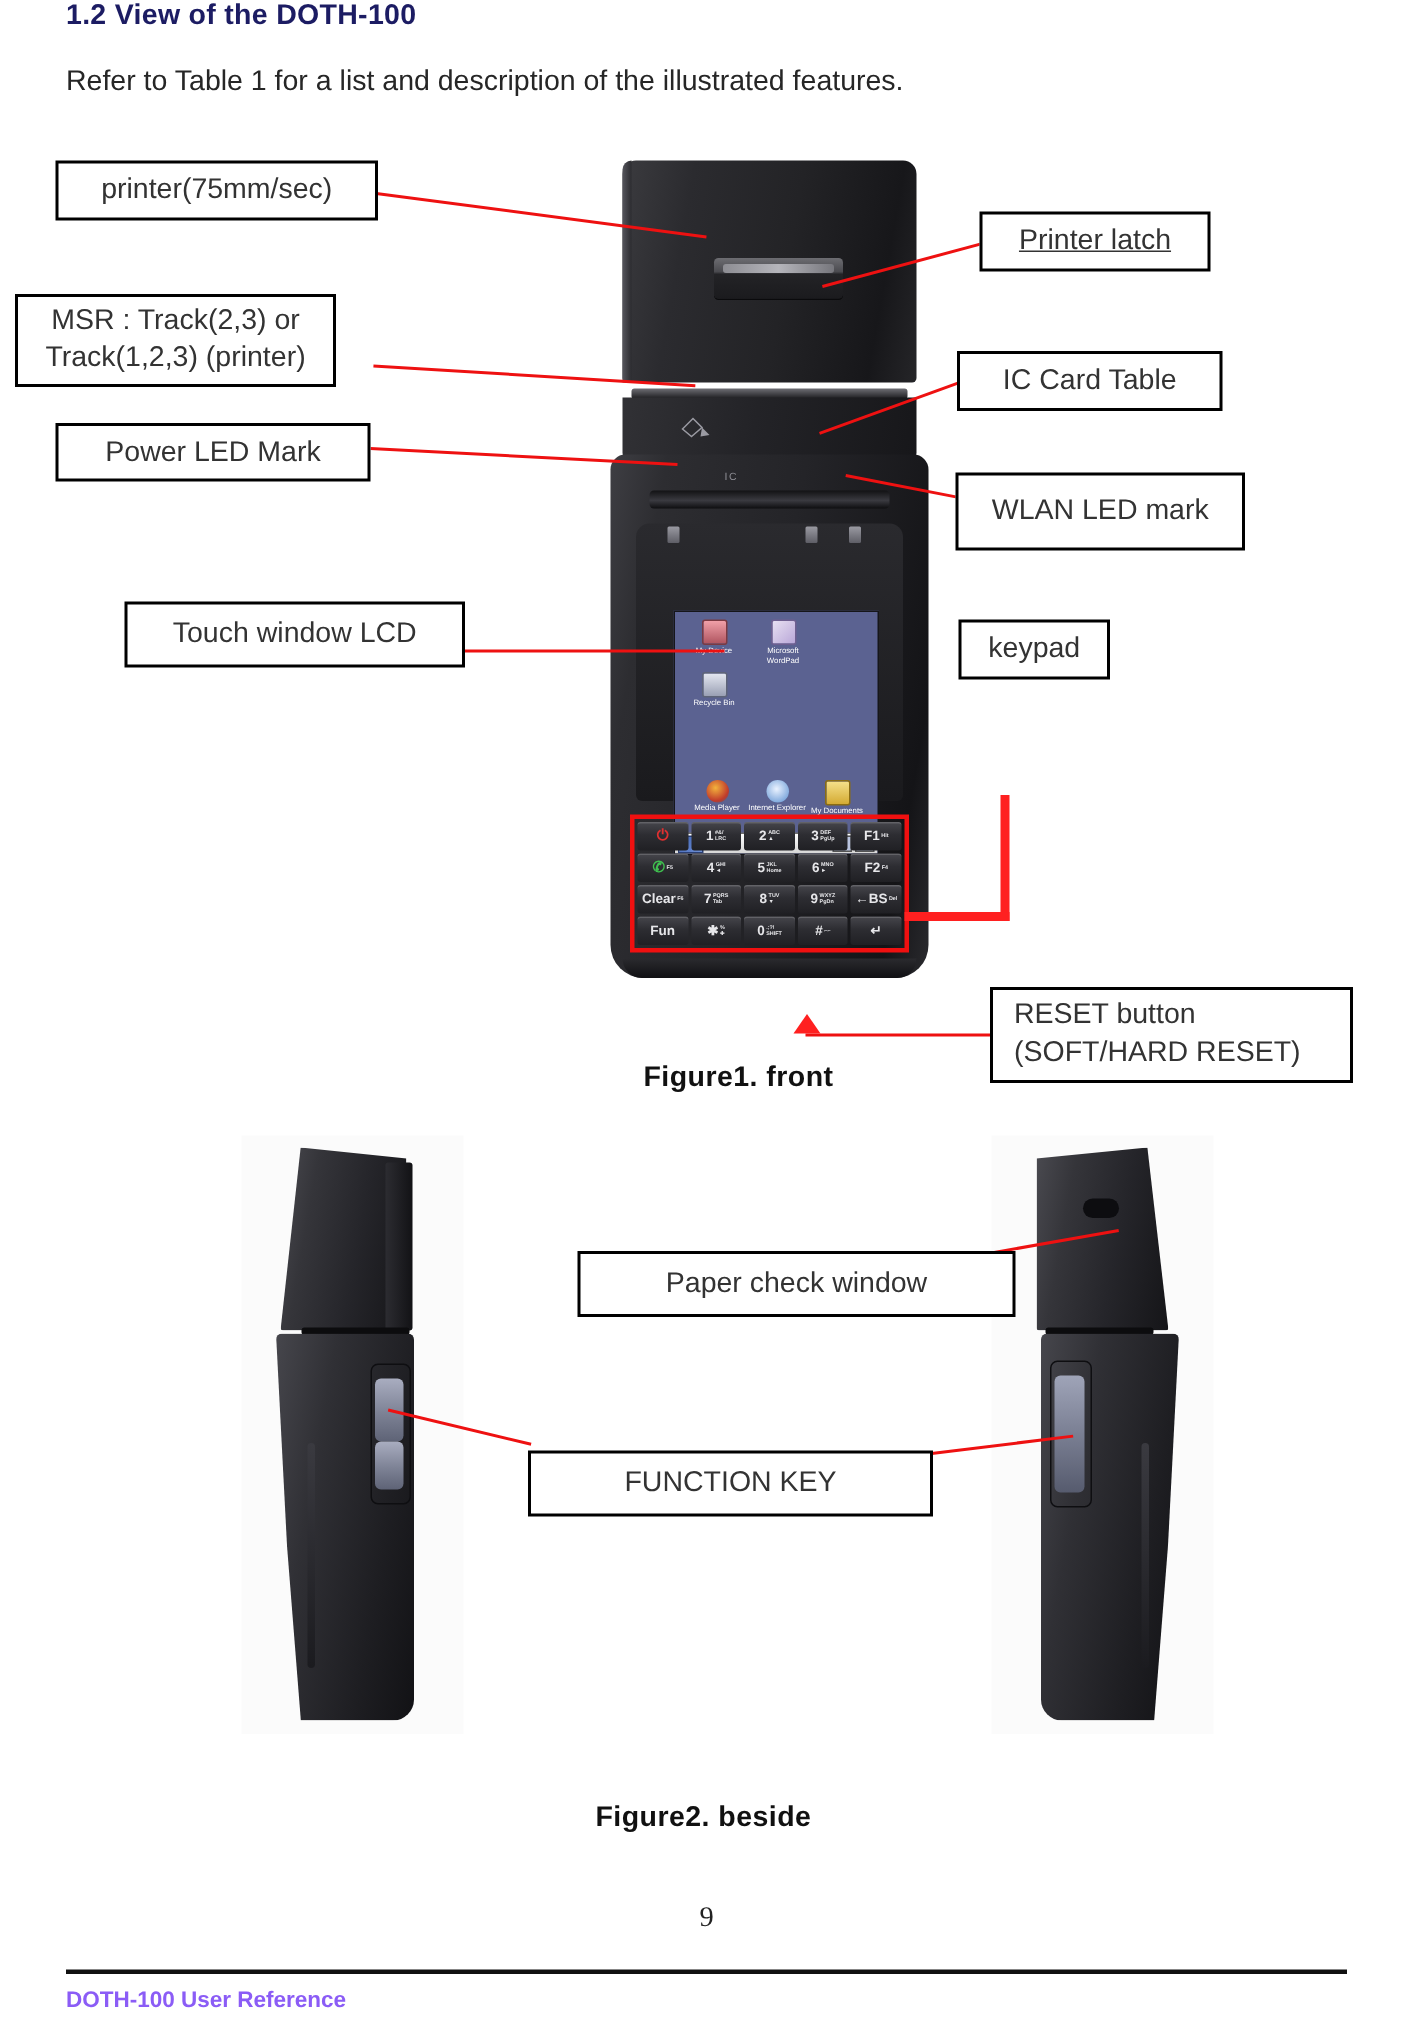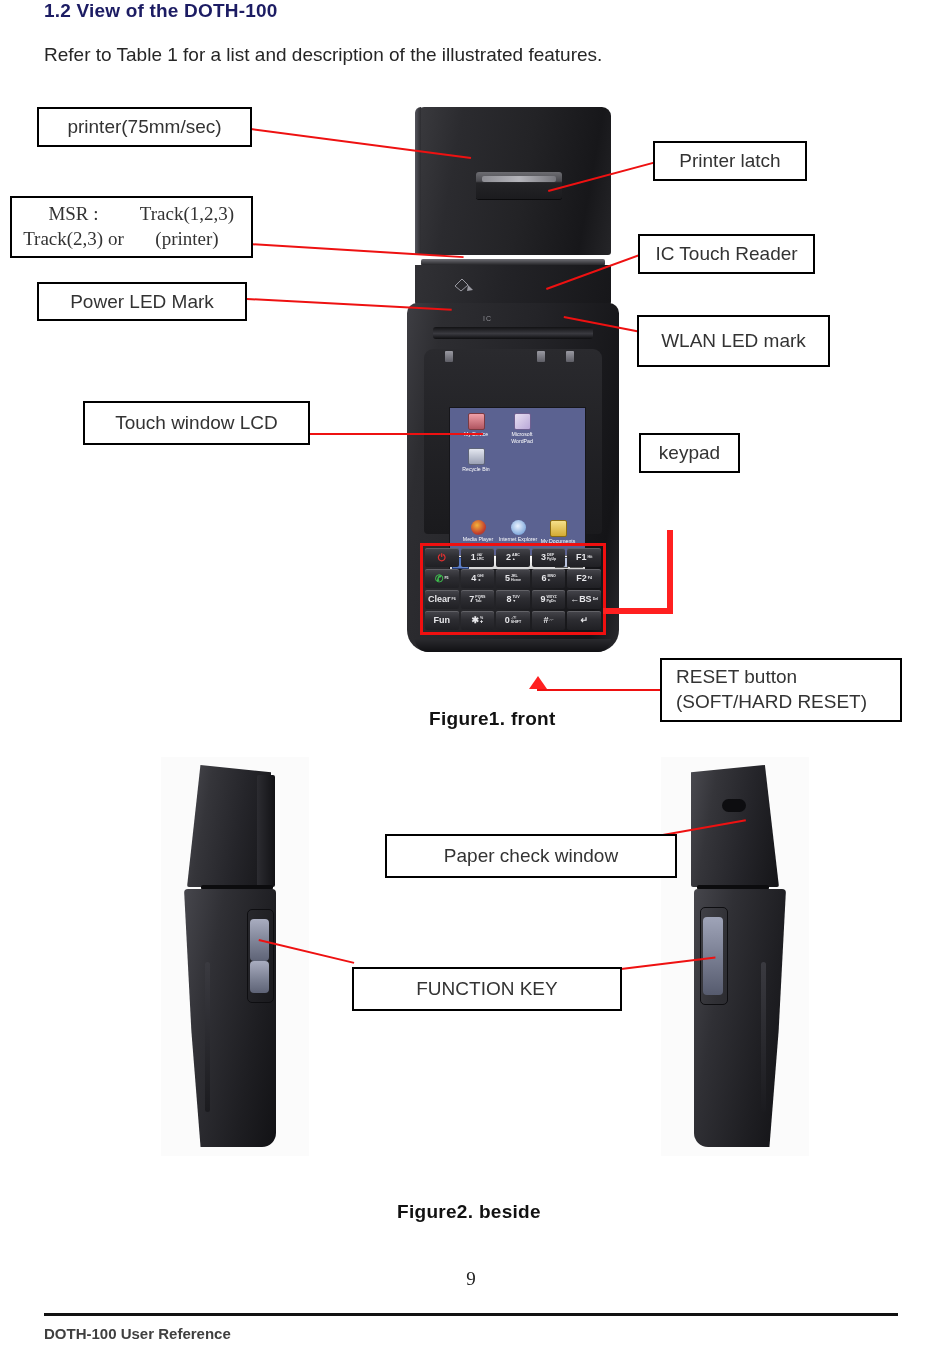--- a/index.html
+++ b/index.html
@@ -275,21 +275,21 @@
     text-align: center;
     font-family: "Liberation Serif", serif;
     font-size: 19px;
     color: #222;
   }
   .footer-text {
     position: absolute;
     left: 44px;
     font-size: 15px;
     font-weight: bold;
-    color: #404040;
+    color: #8b5cf6;
     white-space: nowrap;
   }
 </style>
 </head>
 <body>
 
 <div class="heading">1.2 View of the DOTH-100</div>
 <div class="intro">Refer to Table 1 for a list and description of the illustrated features.</div>
 
 <div class="conn-diag" style="left:251px; top:128px; width:222px; transform:rotate(7.5deg);"></div>
@@ -502,46 +502,46 @@
       </div>
     <div class="fd-keypad-frame"></div>
     <div class="fd-bottom-lip"></div>
   </div>
 </div>
 
 <div class="callout" style="left:37px; top:107px; width:215px; height:40px;">
   <span>printer(75mm/sec)</span>
 </div>
 
-<div class="callout two-line" style="left:10px; top:196px; width:243px; height:62px; flex-direction:row;font-family:Liberation Serif, serif;">
+<div class="callout two-line" style="left:10px; top:196px; width:214px; height:62px; flex-direction:column;">
   <span>MSR  :  Track(2,3)  or</span>
   <span>Track(1,2,3) (printer)</span>
 </div>
 
 <div class="callout" style="left:37px; top:282px; width:210px; height:39px;">
   <span>Power LED Mark</span>
 </div>
 
 <div class="callout" style="left:83px; top:401px; width:227px; height:44px;">
   <span>Touch window LCD</span>
 </div>
 
-<div class="callout" style="left:653px; top:141px; width:154px; height:40px;">
+<div class="callout" style="left:653px; top:141px; width:154px; height:40px;text-decoration:underline;">
   <span>Printer latch</span>
 </div>
 
 <div class="callout" style="left:638px; top:234px; width:177px; height:40px;">
-  <span>IC Touch Reader</span>
+  <span>IC Card Table</span>
 </div>
 
 <div class="callout" style="left:637px; top:315px; width:193px; height:52px;">
   <span>WLAN LED mark</span>
 </div>
 
-<div class="callout" style="left:639px; top:413px; width:101px; height:40px;margin-top:20px;">
+<div class="callout" style="left:639px; top:413px; width:101px; height:40px;">
   <span>keypad</span>
 </div>
 
 <div class="callout two-line" style="left:660px; top:658px; width:242px; height:64px; flex-direction:column; align-items:flex-start; padding-left:14px;">
   <span>RESET button</span>
   <span>(SOFT/HARD RESET)</span>
 </div>
 
 <div class="caption" style="left:429px; top:708px;">Figure1. front</div>
 

